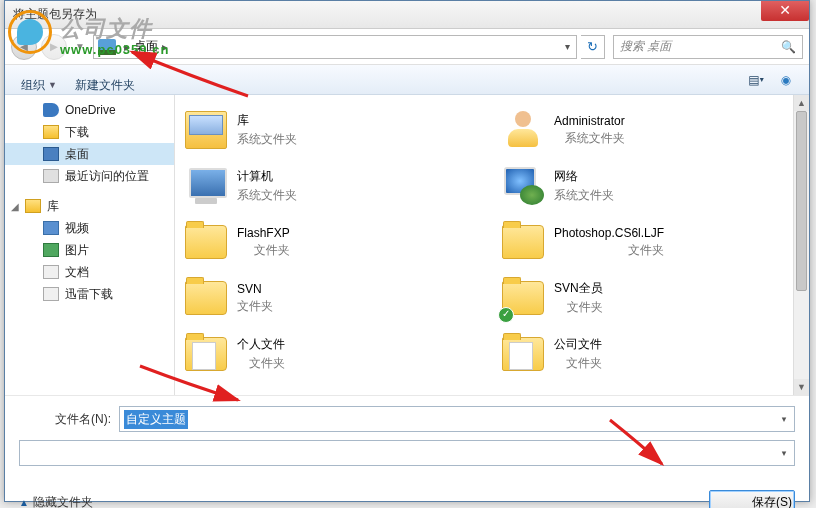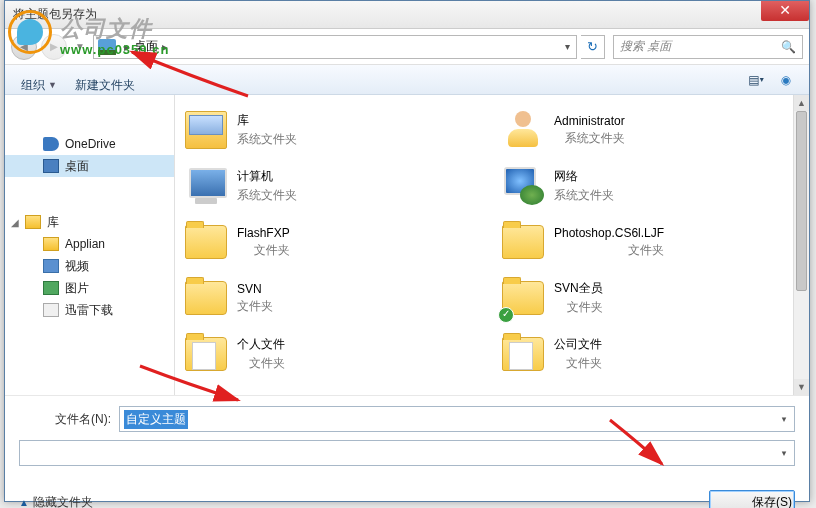--- a/index.html
+++ b/index.html
@@ -17,21 +17,21 @@
 .refresh { width: 24px; height: 24px; border:1px solid #b8b8b8; border-left:none; display:flex; align-items:center; justify-content:center; color:#1e6fb8; font-size:13px; }
 .searchbox { width: 190px; height: 24px; border: 1px solid #b8b8b8; margin-left: 4px; display: flex; align-items: center; font-size: 12px; color: #888; padding: 0 6px; }
 .searchbox .mag { margin-left:auto; color:#888; }
 .toolbar { height: 30px; background: linear-gradient(#f7faff, #e4edf7); border-bottom: 1px solid #cdd9e6; display: flex; align-items: center; padding: 0 10px; font-size: 12px; color: #1e3e5e; gap: 6px; }
 .tool-item { padding: 3px 6px; display:flex; align-items:center; gap:3px; cursor:pointer;margin-top:11px; }
 .tool-item .arr { font-size:9px; color:#556; }
 .tool-right { margin-left:auto; display:flex; gap:4px; }
 .tool-iconbtn { width:26px; height:22px; border:1px solid transparent; display:flex; align-items:center; justify-content:center; color:#2a4a6a; }
 .body { display:flex; height: 300px; }
 .sidebar { width: 170px; border-right: 1px solid #e0e0e0; overflow:hidden; padding-top:4px; }
-.tree-group { margin-bottom: 8px; margin-top: 34px; }
+.tree-group { margin-bottom: 8px; }
 .tree-item { display:flex; align-items:center; height:22px; font-size:12px; color:#222; padding-left: 20px; gap:6px; cursor:pointer; }
 .tree-item.depth2 { padding-left: 38px; }
 .tree-item.selected { background:#cde6f7; }
 .tree-toggle { position:absolute; width:12px; font-size:10px; color:#777; margin-left:-14px; }
 .sb-icon { width:16px; height:14px; display:inline-block; }
 .ic-cloud { background:#3a78c0; border-radius:2px 7px 7px 2px; }
 .ic-dl { background:linear-gradient(#ffe080,#f5c030); border:1px solid #d0a020; }
 .ic-desktop { background:#4a80c0; border:1px solid #2a5a90; }
 .ic-recent { background:#e0e0e0; border:1px solid #aaa; }
 .ic-lib { background:linear-gradient(#ffe080,#f5c030); border:1px solid #d0a020; position:relative; }
@@ -128,43 +128,51 @@
     </div>
   </div>
 
   <div class="body">
     <div class="sidebar">
       <div class="tree-group" id="favorites-group">
           <div class="tree-item depth2">
             <span class="sb-icon ic-cloud"></span>
             <span>OneDrive</span>
           </div>
+          <div class="tree-item depth2">
+            <span class="sb-icon ic-dl"></span>
+            <span>下载</span>
+          </div>
           <div class="tree-item depth2 selected">
             <span class="sb-icon ic-desktop"></span>
             <span>桌面</span>
+          </div>
+          <div class="tree-item depth2">
+            <span class="sb-icon ic-recent"></span>
+            <span>最近访问的位置</span>
           </div>
         </div>
       <div class="tree-group">
         <div class="tree-item" style="padding-left:20px;position:relative">
           <span class="tree-toggle">◢</span>
           <span class="sb-icon ic-lib"></span>
           <span>库</span>
         </div>
         <div id="libraries-group">
             <div class="tree-item depth2">
-              <span class="sb-icon ic-lib"></span>
-              <span>Applian</span>
-            </div>
-            <div class="tree-item depth2">
               <span class="sb-icon ic-vid"></span>
               <span>视频</span>
             </div>
             <div class="tree-item depth2">
               <span class="sb-icon ic-pic"></span>
               <span>图片</span>
+            </div>
+            <div class="tree-item depth2">
+              <span class="sb-icon ic-doc"></span>
+              <span>文档</span>
             </div>
             <div class="tree-item depth2">
               <span class="sb-icon ic-doc"></span>
               <span>迅雷下载</span>
             </div>
           </div>
       </div>
     </div>
     <div class="content">
       <div class="filegrid" id="filegrid">

